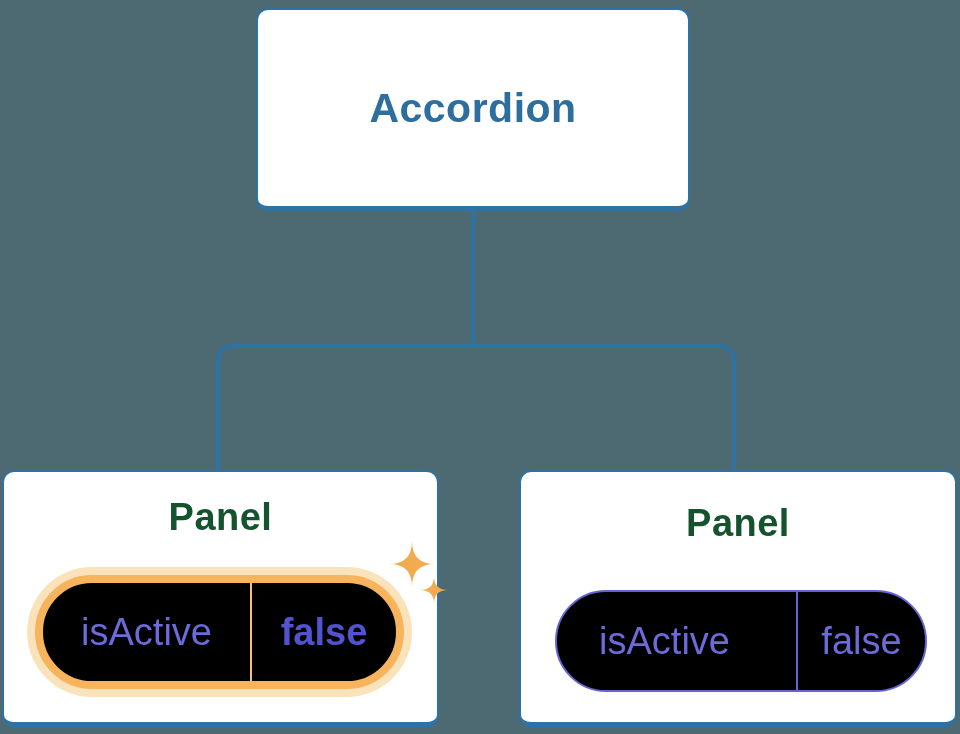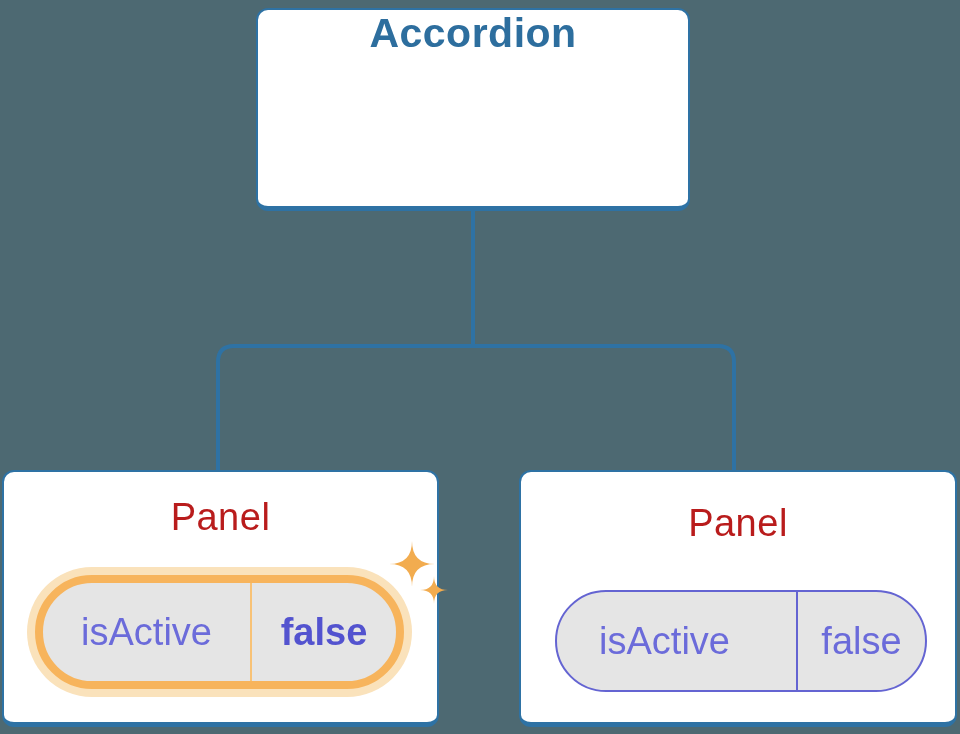--- a/index.html
+++ b/index.html
@@ -21,20 +21,21 @@
     background: #FFFFFF;
     border: 2.5px solid #2E72A4;
     border-bottom-width: 5px;
     border-radius: 12px;
     box-sizing: border-box;
   }
   .root-node {
     left: 256px; top: 8px;
     width: 434px; height: 203px;
     display: flex;
+    align-items: center;
     justify-content: center;
   }
   .root-label {
     color: #2D6E9E;
     font-size: 41px;
     font-weight: 600;
     letter-spacing: 0.5px;
   }
   .panel-node-left {
     left: 2px; top: 470px;
@@ -42,29 +43,29 @@
   }
   .panel-node-right {
     left: 519px; top: 470px;
     width: 438px; height: 257px;
   }
   .panel-title {
     position: absolute;
     left: 0; right: 0;
     top: 24px;
     text-align: center;
-    color: #b91c1c;
+    color: #14532d;
     font-size: 38px;
-    font-weight: 400;
+    font-weight: 700;
     letter-spacing: 0.5px;
   }
   .panel-node-right .panel-title { top: 30px; }
   .state-pill {
     position: absolute;
-    background: #e5e5e5;
+    background: #000000;
     border-radius: 999px;
     box-sizing: border-box;
     display: flex;
     align-items: stretch;
     overflow: hidden;
   }
   .state-pill.active {
     left: 31px; top: 103px;
     width: 369px; height: 114px;
     border: 8px solid #F7B45C;

